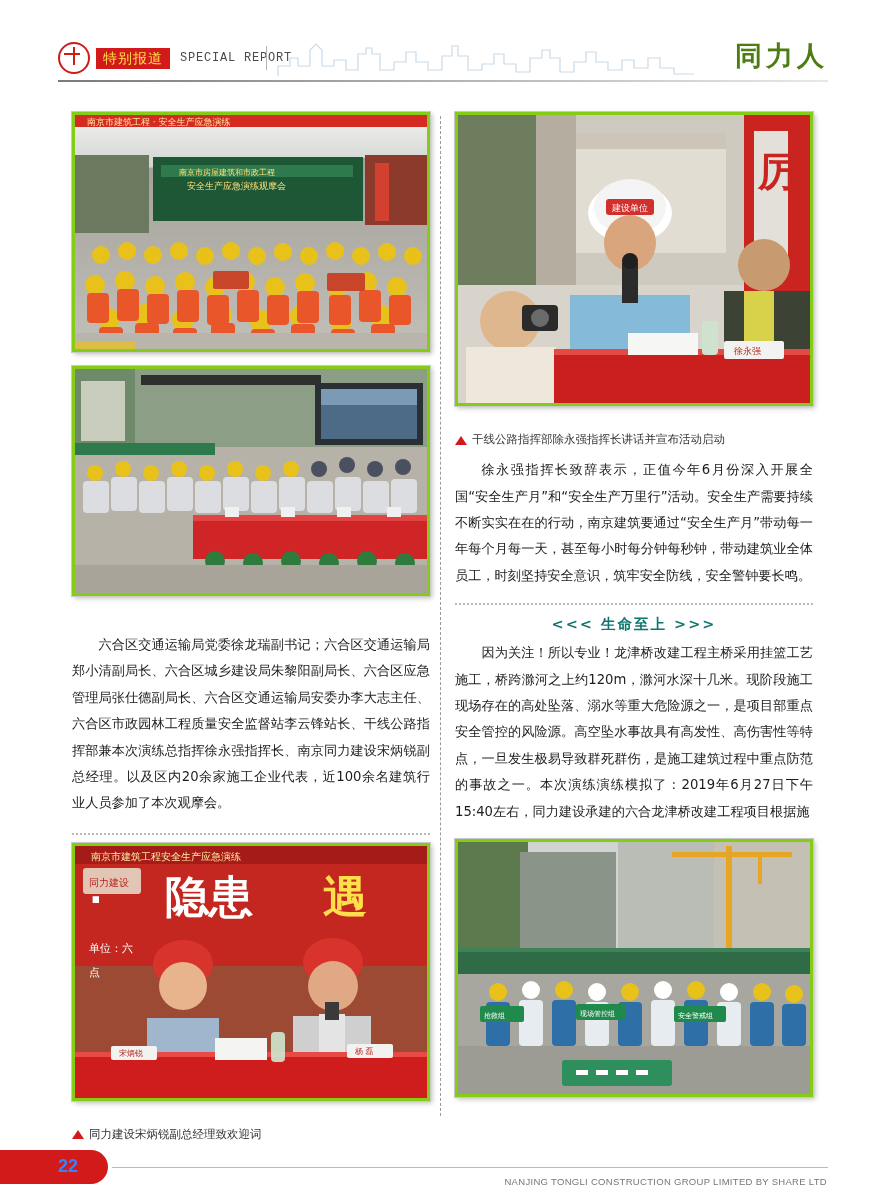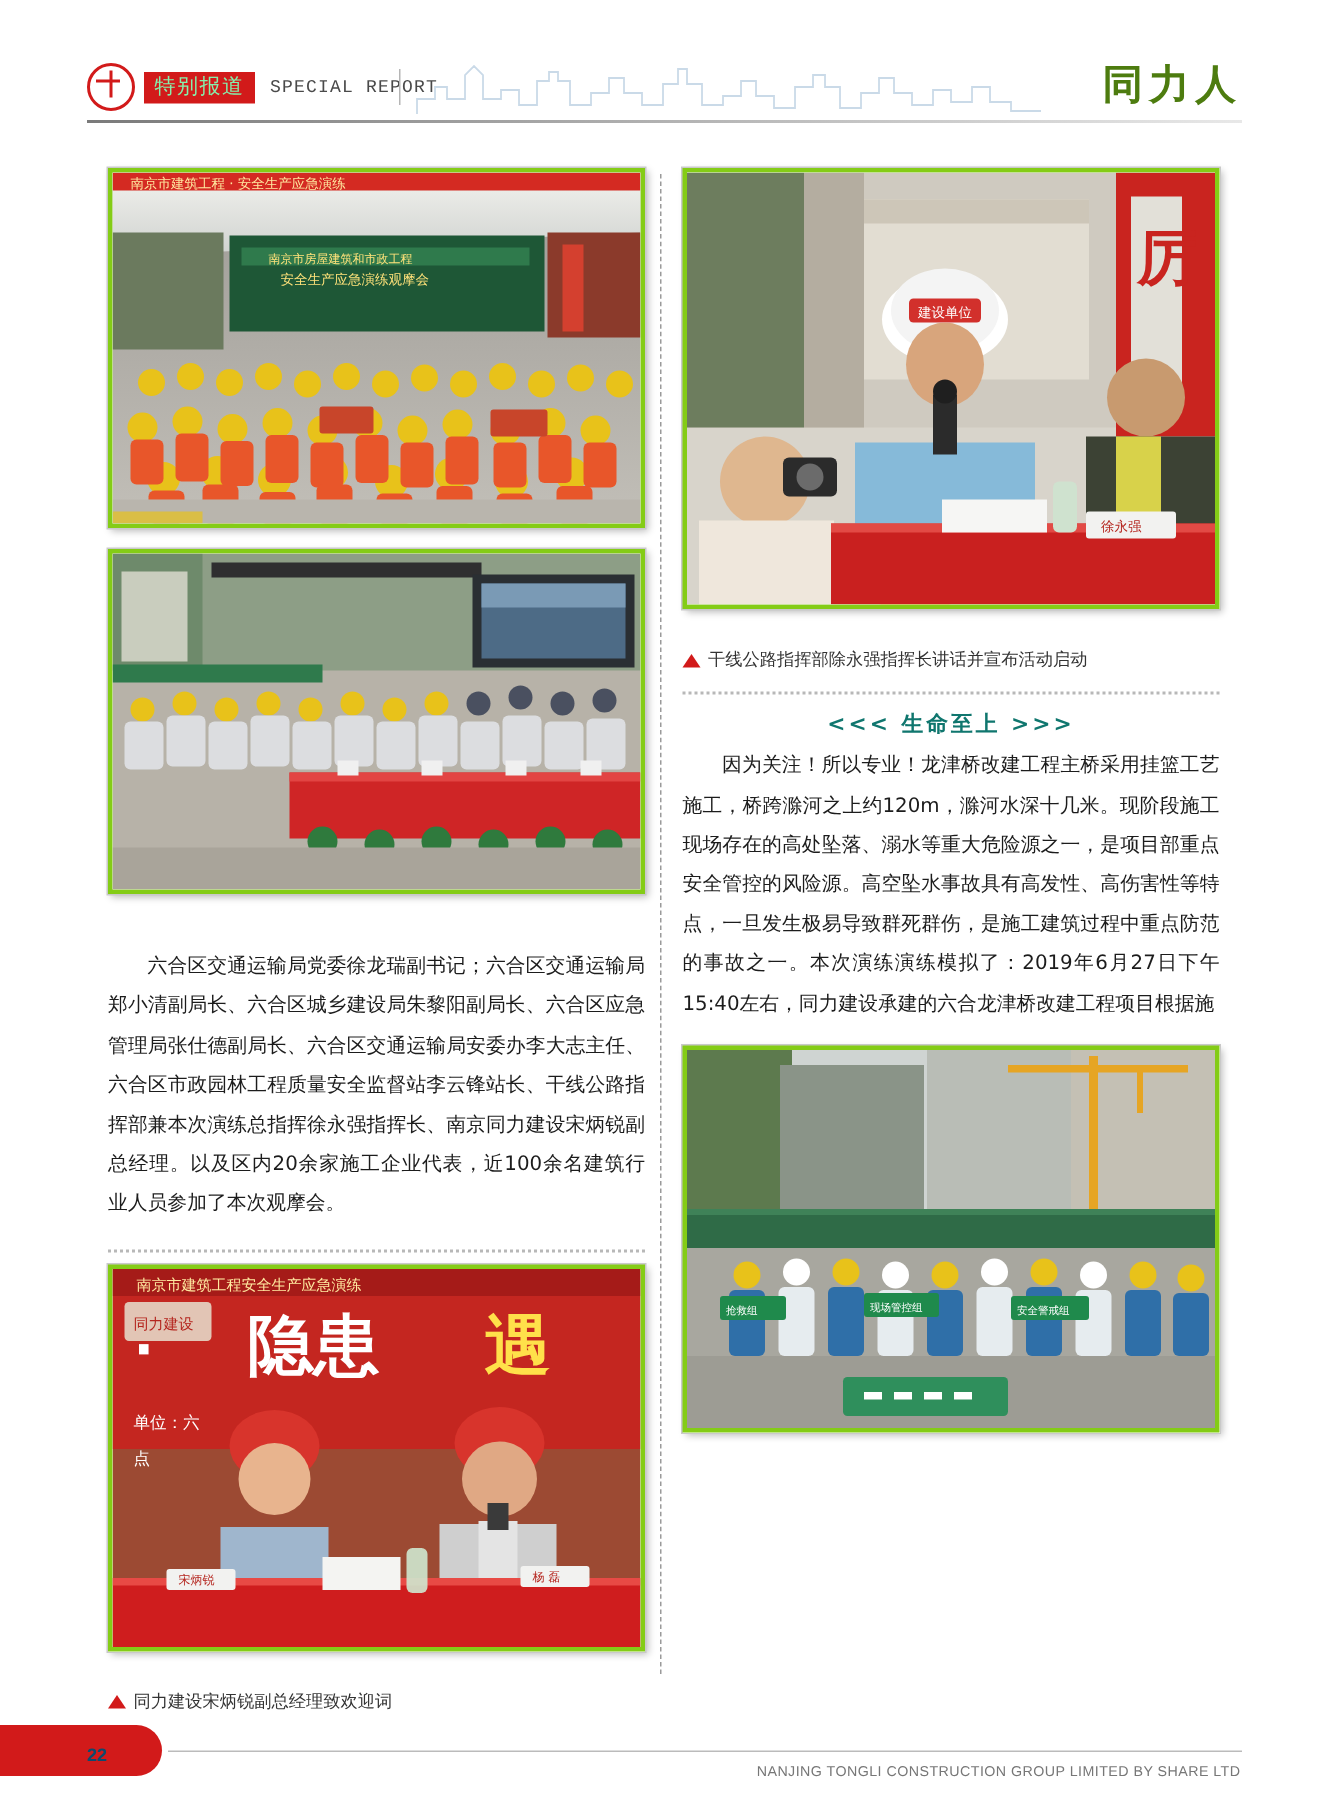--- a/index.html
+++ b/index.html
@@ -54,21 +54,21 @@
     content: "";
     position: absolute;
     left: 4px;
     top: 9px;
     width: 16px;
     height: 2px;
     background: #d21a1a;
   }
   .hdr-cn {
     background: #d21a1a;
-    color: #86efac;
+    color: #fde047;
     font-size: 14px;
     padding: 3px 7px 4px 7px;
     letter-spacing: 1px;
     line-height: 1;
   }
   .hdr-en {
     color: #4a4a4a;
     font-size: 12px;
     letter-spacing: 0.8px;
     padding-left: 4px;
@@ -195,22 +195,22 @@
     bottom: 18px;
     width: 108px;
     height: 34px;
     background: #d21a1a;
     border-radius: 0 17px 17px 0;
   }
   .page-num {
     position: absolute;
     left: 58px;
     bottom: 25px;
-    color: #0c4a6e;
-    font-size: 12px;
+    color: #3b82f6;
+    font-size: 18px;
     font-family: "Liberation Sans", sans-serif;
     font-weight: bold;
   }
   .footer-line {
     position: absolute;
     left: 112px;
     bottom: 34px;
     width: 716px;
     height: 1px;
     background: #bbbbbb;
@@ -515,20 +515,21 @@
         <rect x="244" y="206" width="16" height="34" rx="4" fill="#cfe2cf"></rect>
         <rect x="266" y="226" width="60" height="18" rx="2" fill="#f2f2f0"></rect>
         <text x="276" y="239" font-size="9" fill="#b5261f" font-family="DejaVu Sans">徐永强</text>
       </svg>
     </div>
     <div class="caption">
       <span class="cap-tri"></span>
       <span>干线公路指挥部除永强指挥长讲话并宣布活动启动</span>
     </div>
 
+    <div class="para" style="margin-top:10px;">徐永强指挥长致辞表示，正值今年6月份深入开展全国“安全生产月”和“安全生产万里行”活动。安全生产需要持续不断实实在在的行动，南京建筑要通过“安全生产月”带动每一年每个月每一天，甚至每小时每分钟每秒钟，带动建筑业全体员工，时刻坚持安全意识，筑牢安全防线，安全警钟要长鸣。</div>
 
     <div class="dot-rule" style="margin-top:14px;"></div>
 
     <div class="sec-head">&lt;&lt;&lt;  生命至上  &gt;&gt;&gt;</div>
 
     <div class="para">因为关注！所以专业！龙津桥改建工程主桥采用挂篮工艺施工，桥跨滁河之上约120m，滁河水深十几米。现阶段施工现场存在的高处坠落、溺水等重大危险源之一，是项目部重点安全管控的风险源。高空坠水事故具有高发性、高伤害性等特点，一旦发生极易导致群死群伤，是施工建筑过程中重点防范的事故之一。本次演练演练模拟了：2019年6月27日下午15:40左右，同力建设承建的六合龙津桥改建工程项目根据施</div>
 
     <div class="photo" style="height:258px;margin-top:14px;">
       <svg viewBox="0 0 352 252" preserveAspectRatio="none" style="width:100%;height:100%;display:block;">
         <rect width="352" height="252" fill="#a8a79f"></rect>

